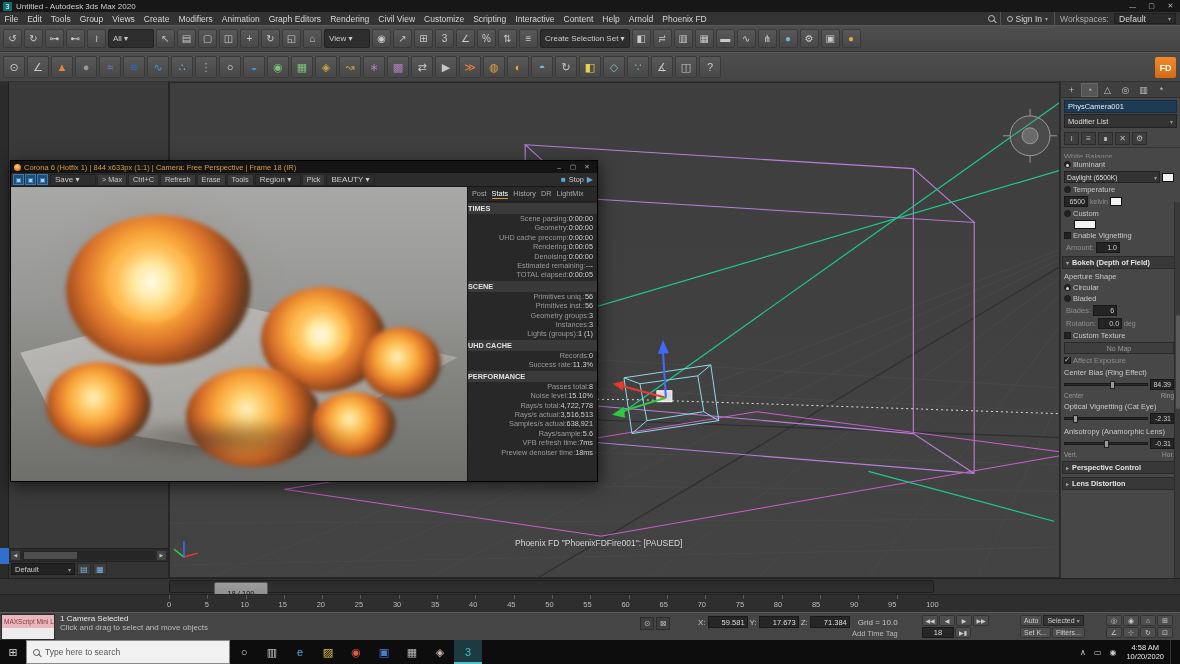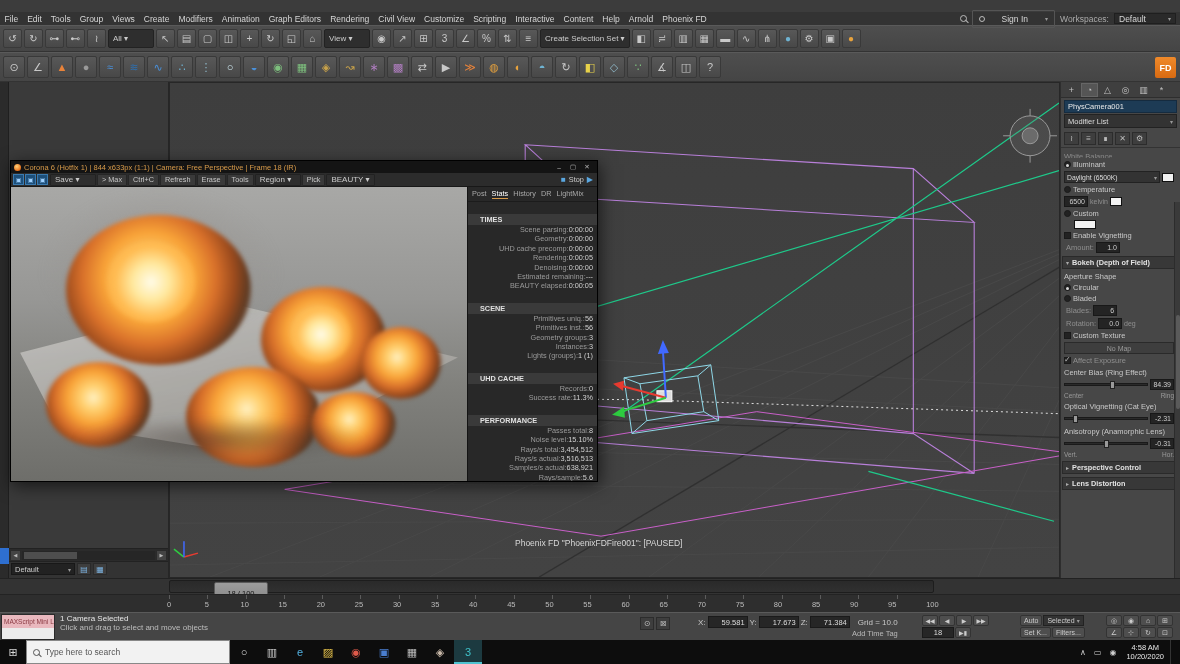--- a/index.html
+++ b/index.html
@@ -14,21 +14,21 @@
   .wb{width:19px;display:flex;align-items:center;justify-content:center;font-size:7px;color:#b8b8b8}
 
   
   .menubar{position:absolute;left:0;top:12px;width:1180px;height:13px;background:#333;display:flex;font-size:8.5px;color:#d6d6d6;z-index:19}
   .menus{display:flex;height:100%;align-items:center}
   .menu-item{padding:0 4.5px;height:100%;display:flex;align-items:center;white-space:nowrap}
   .menubar-right{margin-left:auto;display:flex;align-items:center;gap:5px;padding-right:4px}
   .mag{width:7px;height:7px;position:relative;border:1px solid #bbb;border-radius:50%;display:inline-block}
   .mag::after{content:"";position:absolute;width:4px;height:1px;background:#bbb;transform:rotate(45deg);right:-3px;bottom:-1px}
   .mag.dark{border-color:#555}.mag.dark::after{background:#555}
-  .signin{display:flex;align-items:center;gap:17px;border:1px solid #555;padding:8px 6px;height:11px;border-radius:1px}
+  .signin{display:flex;align-items:center;gap:3px;border:1px solid #555;padding:8px 6px;height:11px;border-radius:1px}
   .user-ico{width:6px;height:6px;border:1px solid #bbb;border-radius:50%;display:inline-block}
   .ws-label{color:#aaa}
   .ws-drop{display:flex;align-items:center;gap:4px;background:#2a2a2a;border:1px solid #1f1f1f;height:11px;padding:0 4px;min-width:62px;justify-content:space-between}
   .caret{font-size:6px;color:#999}
 
   
   .toolbar{position:absolute;left:0;width:1180px;background:linear-gradient(#4e4e4e,#454545);display:flex;align-items:center;padding:0 3px;gap:2px;border-bottom:1px solid #333;border-top:1px solid #5a5a5a;z-index:18}
   .t1{top:25px;height:27px}
   .t2{top:52px;height:30px}
   .tbi{width:19px;height:19px;background:linear-gradient(#585858,#484848);border:1px solid #393939;border-radius:2px;display:flex;align-items:center;justify-content:center;font-size:10px;color:#c9c9c9;flex:none}
@@ -118,21 +118,21 @@
   .b2{left:250px;top:100px;width:125px;height:105px}
   .b2c{left:280px;top:120px;width:60px;height:55px}
   .b3{left:350px;top:140px;width:80px;height:72px}
   .b4{left:35px;top:175px;width:105px;height:85px}
   .b5{left:175px;top:180px;width:135px;height:100px}
   .b6{left:300px;top:205px;width:85px;height:65px}
   .s1{left:30px;top:0;width:240px;height:150px}
   .vfb-stats{width:130px;background:#282828;border-left:1px solid #141414;overflow:hidden}
   .stats-tabs{display:flex;gap:5px;padding:2px 4px;font-size:7.3px;color:#a8a8a8;border-bottom:1px solid #1c1c1c}
   .stat-tab.active{color:#fff;border-bottom:1px solid #d89b4a}
-  .stat-h{background:#3a3a3a;color:#e0e0e0;font-weight:bold;font-size:7.3px;padding:1px 12px;margin-top:12px}
+  .stat-h{background:#3a3a3a;color:#e0e0e0;font-weight:bold;font-size:7.3px;padding:1px 0;margin-top:1px}
   .stat-row{display:flex;justify-content:flex-end;padding:0 4px;font-size:7.3px;line-height:9.4px}
   .sl{color:#9a9a9a;white-space:nowrap}.sv{color:#d0d0d0;white-space:nowrap}
 
   
   .timeline{position:absolute;left:0;top:578px;width:1180px;height:16px;background:#333;border-top:1px solid #222}
   .tl-track{position:absolute;left:169px;top:1px;right:246px;height:13px;background:linear-gradient(#2a2a2a,#303030);border:1px solid #1d1d1d;border-radius:2px}
   .tl-key{position:absolute;left:64px;top:2px;width:4px;height:9px;background:#e8a020}
   .tl-thumb{position:absolute;left:44px;top:1px;height:22px;min-width:54px;background:linear-gradient(#9c9c9c,#858585);border:1px solid #5a5a5a;border-radius:2px;color:#111;font-size:7.5px;display:flex;align-items:center;justify-content:center}
   .ruler{position:absolute;left:0;top:594px;width:1180px;height:18px;background:#2e2e2e;border-top:1px solid #232323}
   .tickmarks{position:absolute;left:169px;top:0;width:766px;height:4px;background:repeating-linear-gradient(90deg,#5c5c5c 0 1px,transparent 1px 38.3px)}
@@ -181,20 +181,29 @@
   
   .watermark{position:absolute;left:993px;top:581px;z-index:60;pointer-events:none}
   .wm1{font-size:14px;color:rgba(255,255,255,.40)}
   .wm2{font-size:9px;color:rgba(255,255,255,.33);margin-top:2px}
 </style>
 </head>
 <body>
 
 <div class="stage">
 
+  <div class="titlebar">
+    <span class="app-ico">3</span>
+    <span>Untitled - Autodesk 3ds Max 2020</span>
+    <span class="win-btns">
+      <span class="wb">—</span>
+      <span class="wb">▢</span>
+      <span class="wb">✕</span>
+    </span>
+  </div>
 
   <div class="menubar">
     <div class="menus">
         <span class="menu-item">File</span>
         <span class="menu-item">Edit</span>
         <span class="menu-item">Tools</span>
         <span class="menu-item">Group</span>
         <span class="menu-item">Views</span>
         <span class="menu-item">Create</span>
         <span class="menu-item">Modifiers</span>
@@ -579,21 +588,21 @@
               </div>
               <div class="stat-row">
                 <span class="sl">Denoising:</span>
                 <span class="sv">0:00:00</span>
               </div>
               <div class="stat-row">
                 <span class="sl">Estimated remaining:</span>
                 <span class="sv">---</span>
               </div>
               <div class="stat-row">
-                <span class="sl">BEAUTY elapsed:</span>
+                <span class="sl">TOTAL elapsed:</span>
                 <span class="sv">0:00:05</span>
               </div>
               <div class="stat-h">SCENE</div>
               <div class="stat-row">
                 <span class="sl">Primitives uniq.:</span>
                 <span class="sv">56</span>
               </div>
               <div class="stat-row">
                 <span class="sl">Primitives inst.:</span>
                 <span class="sv">56</span>
@@ -623,21 +632,21 @@
               <div class="stat-row">
                 <span class="sl">Passes total:</span>
                 <span class="sv">8</span>
               </div>
               <div class="stat-row">
                 <span class="sl">Noise level:</span>
                 <span class="sv">15.10%</span>
               </div>
               <div class="stat-row">
                 <span class="sl">Rays/s total:</span>
-                <span class="sv">3,454,512</span>
+                <span class="sv">4,722,778</span>
               </div>
               <div class="stat-row">
                 <span class="sl">Rays/s actual:</span>
                 <span class="sv">3,516,513</span>
               </div>
               <div class="stat-row">
                 <span class="sl">Samples/s actual:</span>
                 <span class="sv">638,921</span>
               </div>
               <div class="stat-row">

